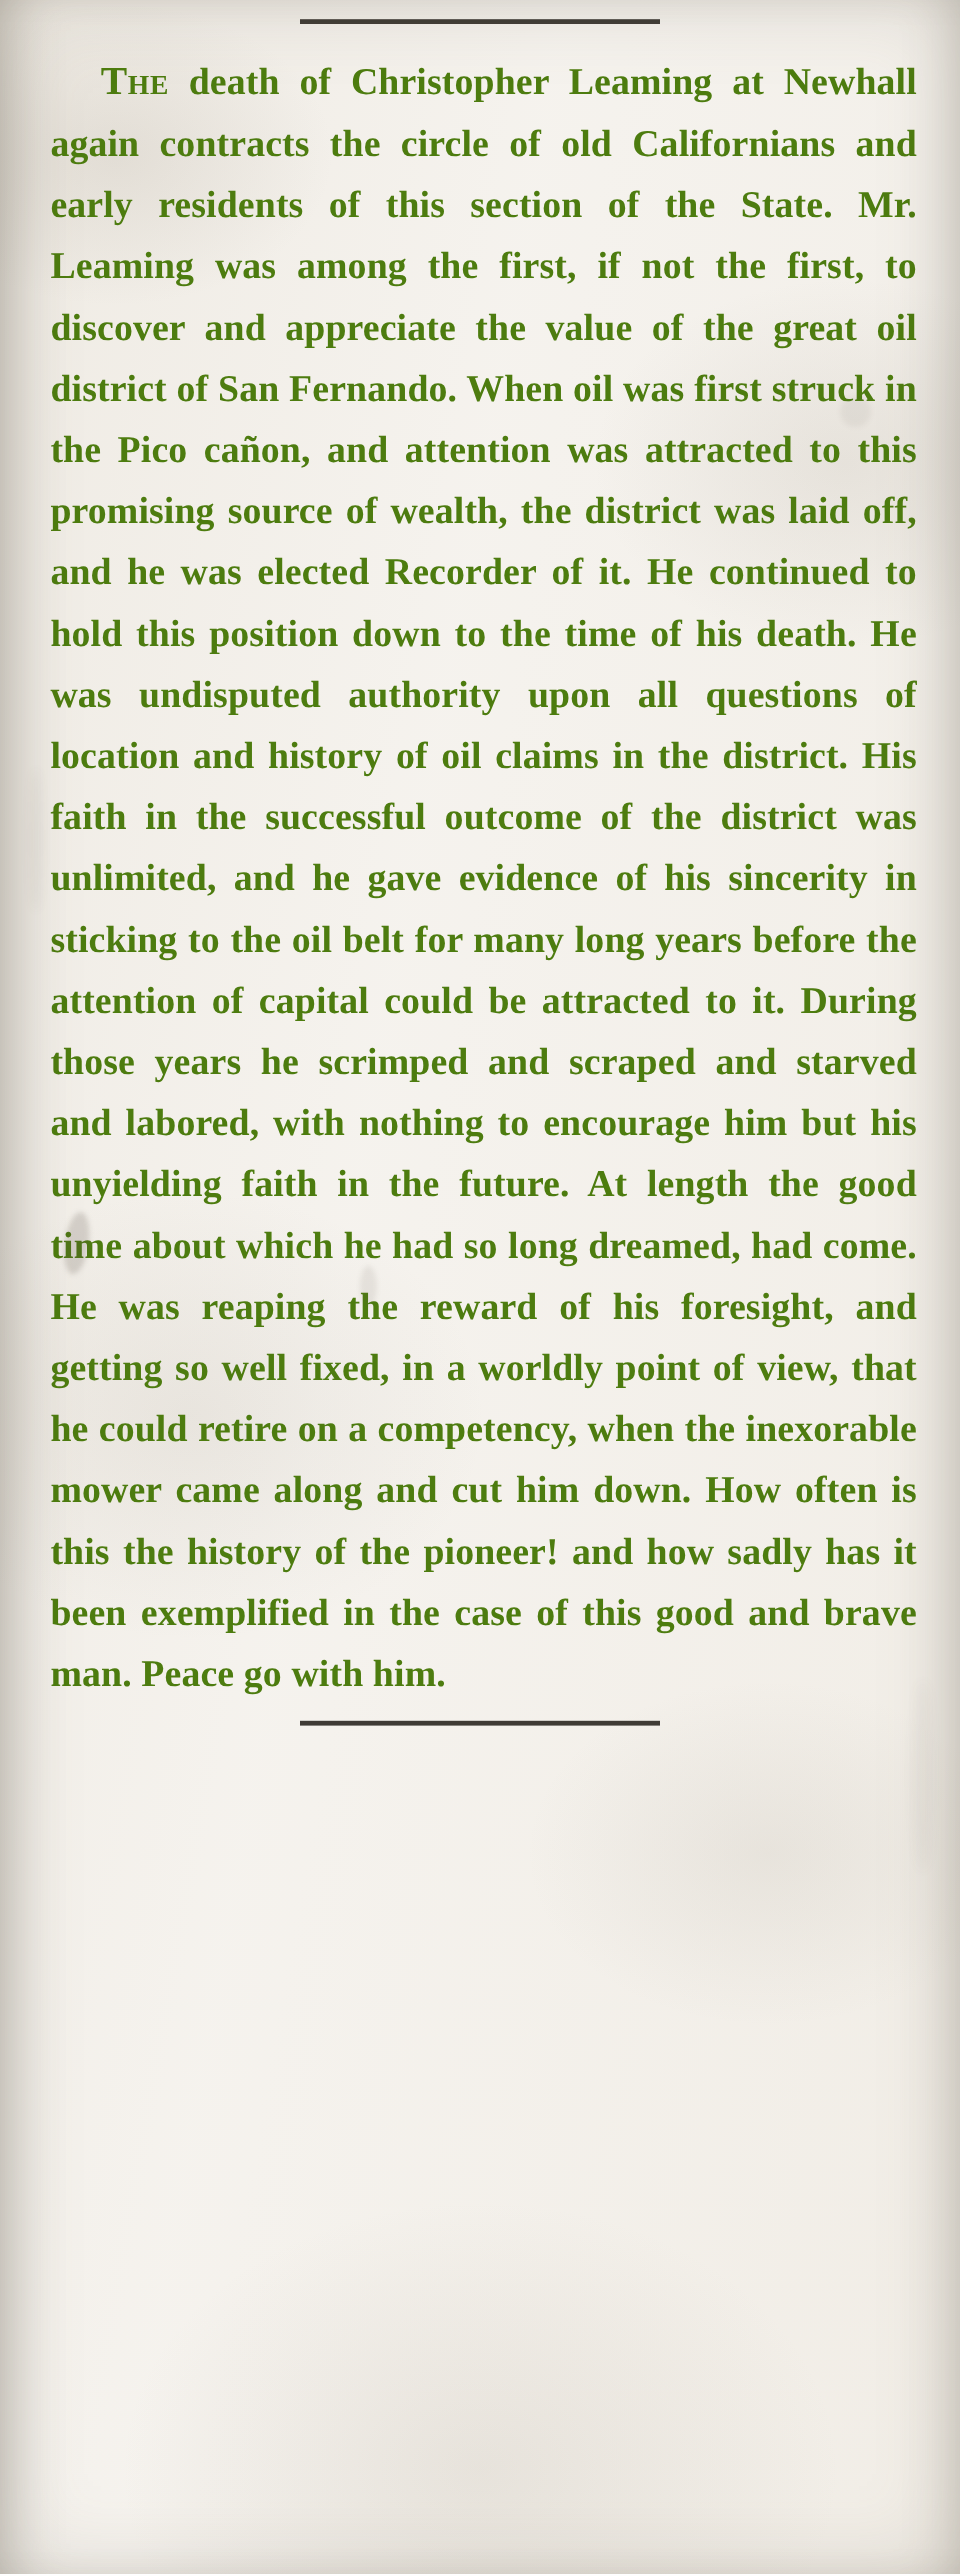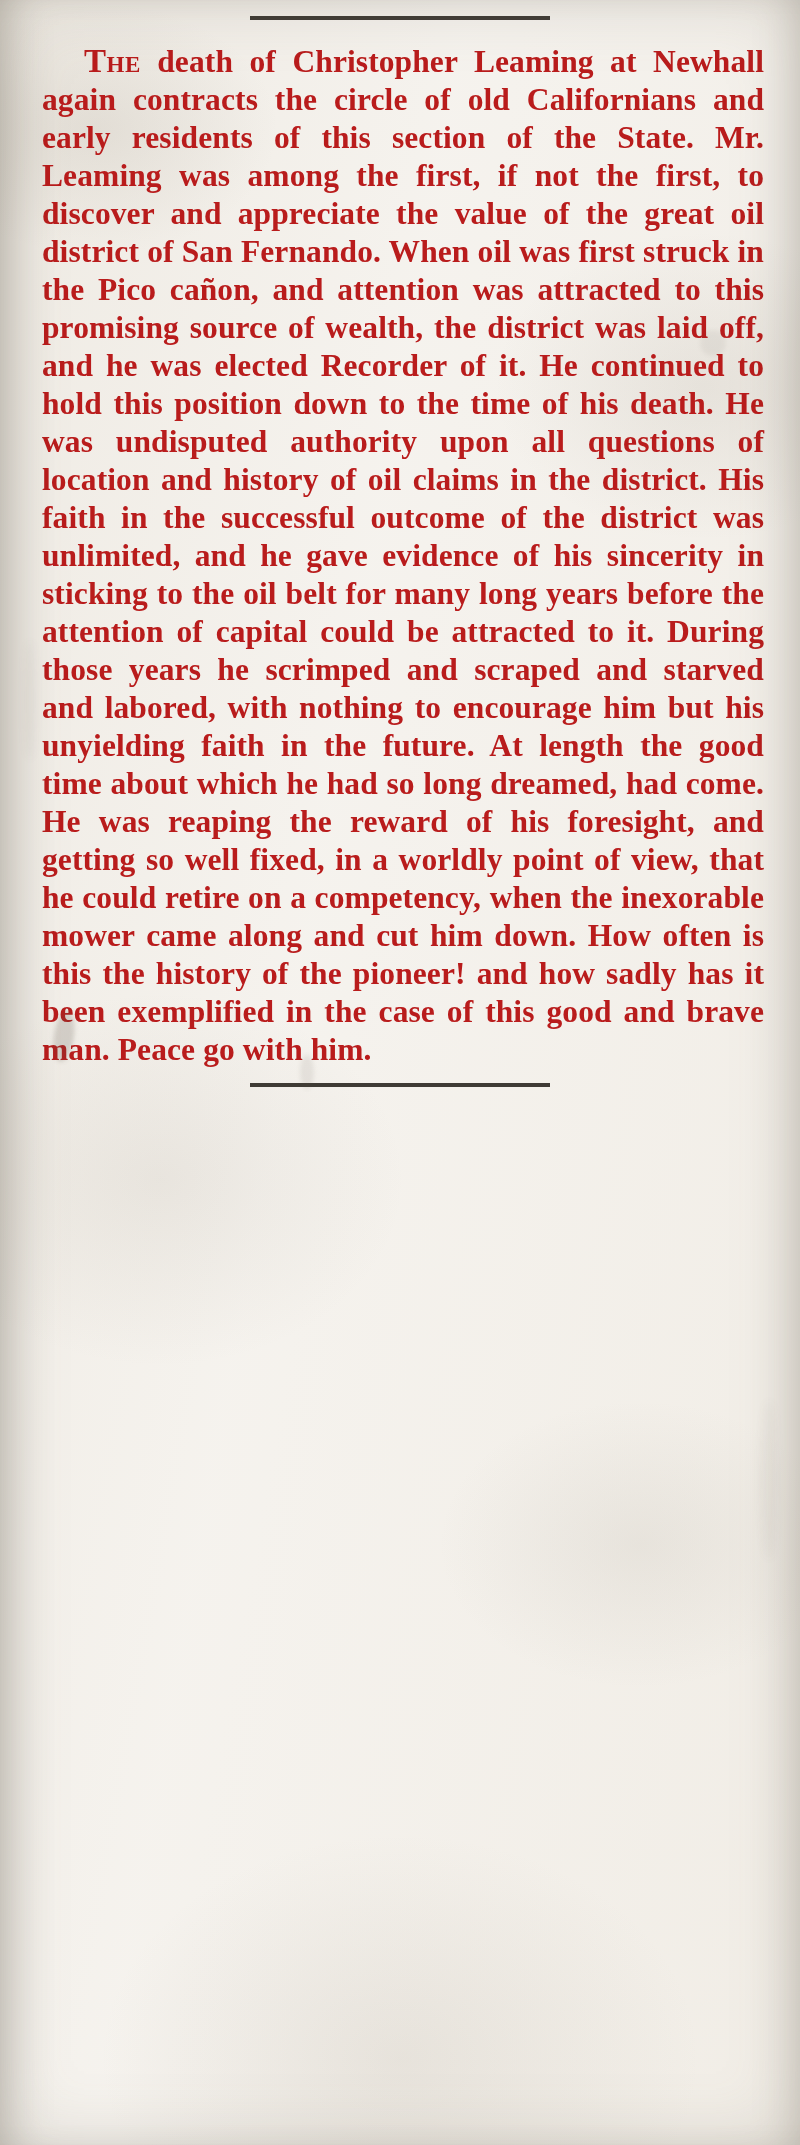--- a/index.html
+++ b/index.html
@@ -54,22 +54,22 @@
     border-top: 4px solid #2b2721;
     opacity: 0.9;
   }
   .rule.top { margin-top: 16px; }
   .rule.bottom { margin-top: 14px; }
 
   .article {
     margin: 22px 18px 0 24px;
     font-family: "Liberation Serif", serif;
     font-size: 31.5px;
-    line-height: 38px;
-    color: #b91c1c;
+    line-height: 51px;
+    color: #4d7c0f;
     text-align: justify;
     text-justify: inter-word;
     font-weight: 700;
     letter-spacing: 0.1px;
     -webkit-font-smoothing: none;
   }
   .article p {
     margin: 0;
     text-indent: 42px;
   }

